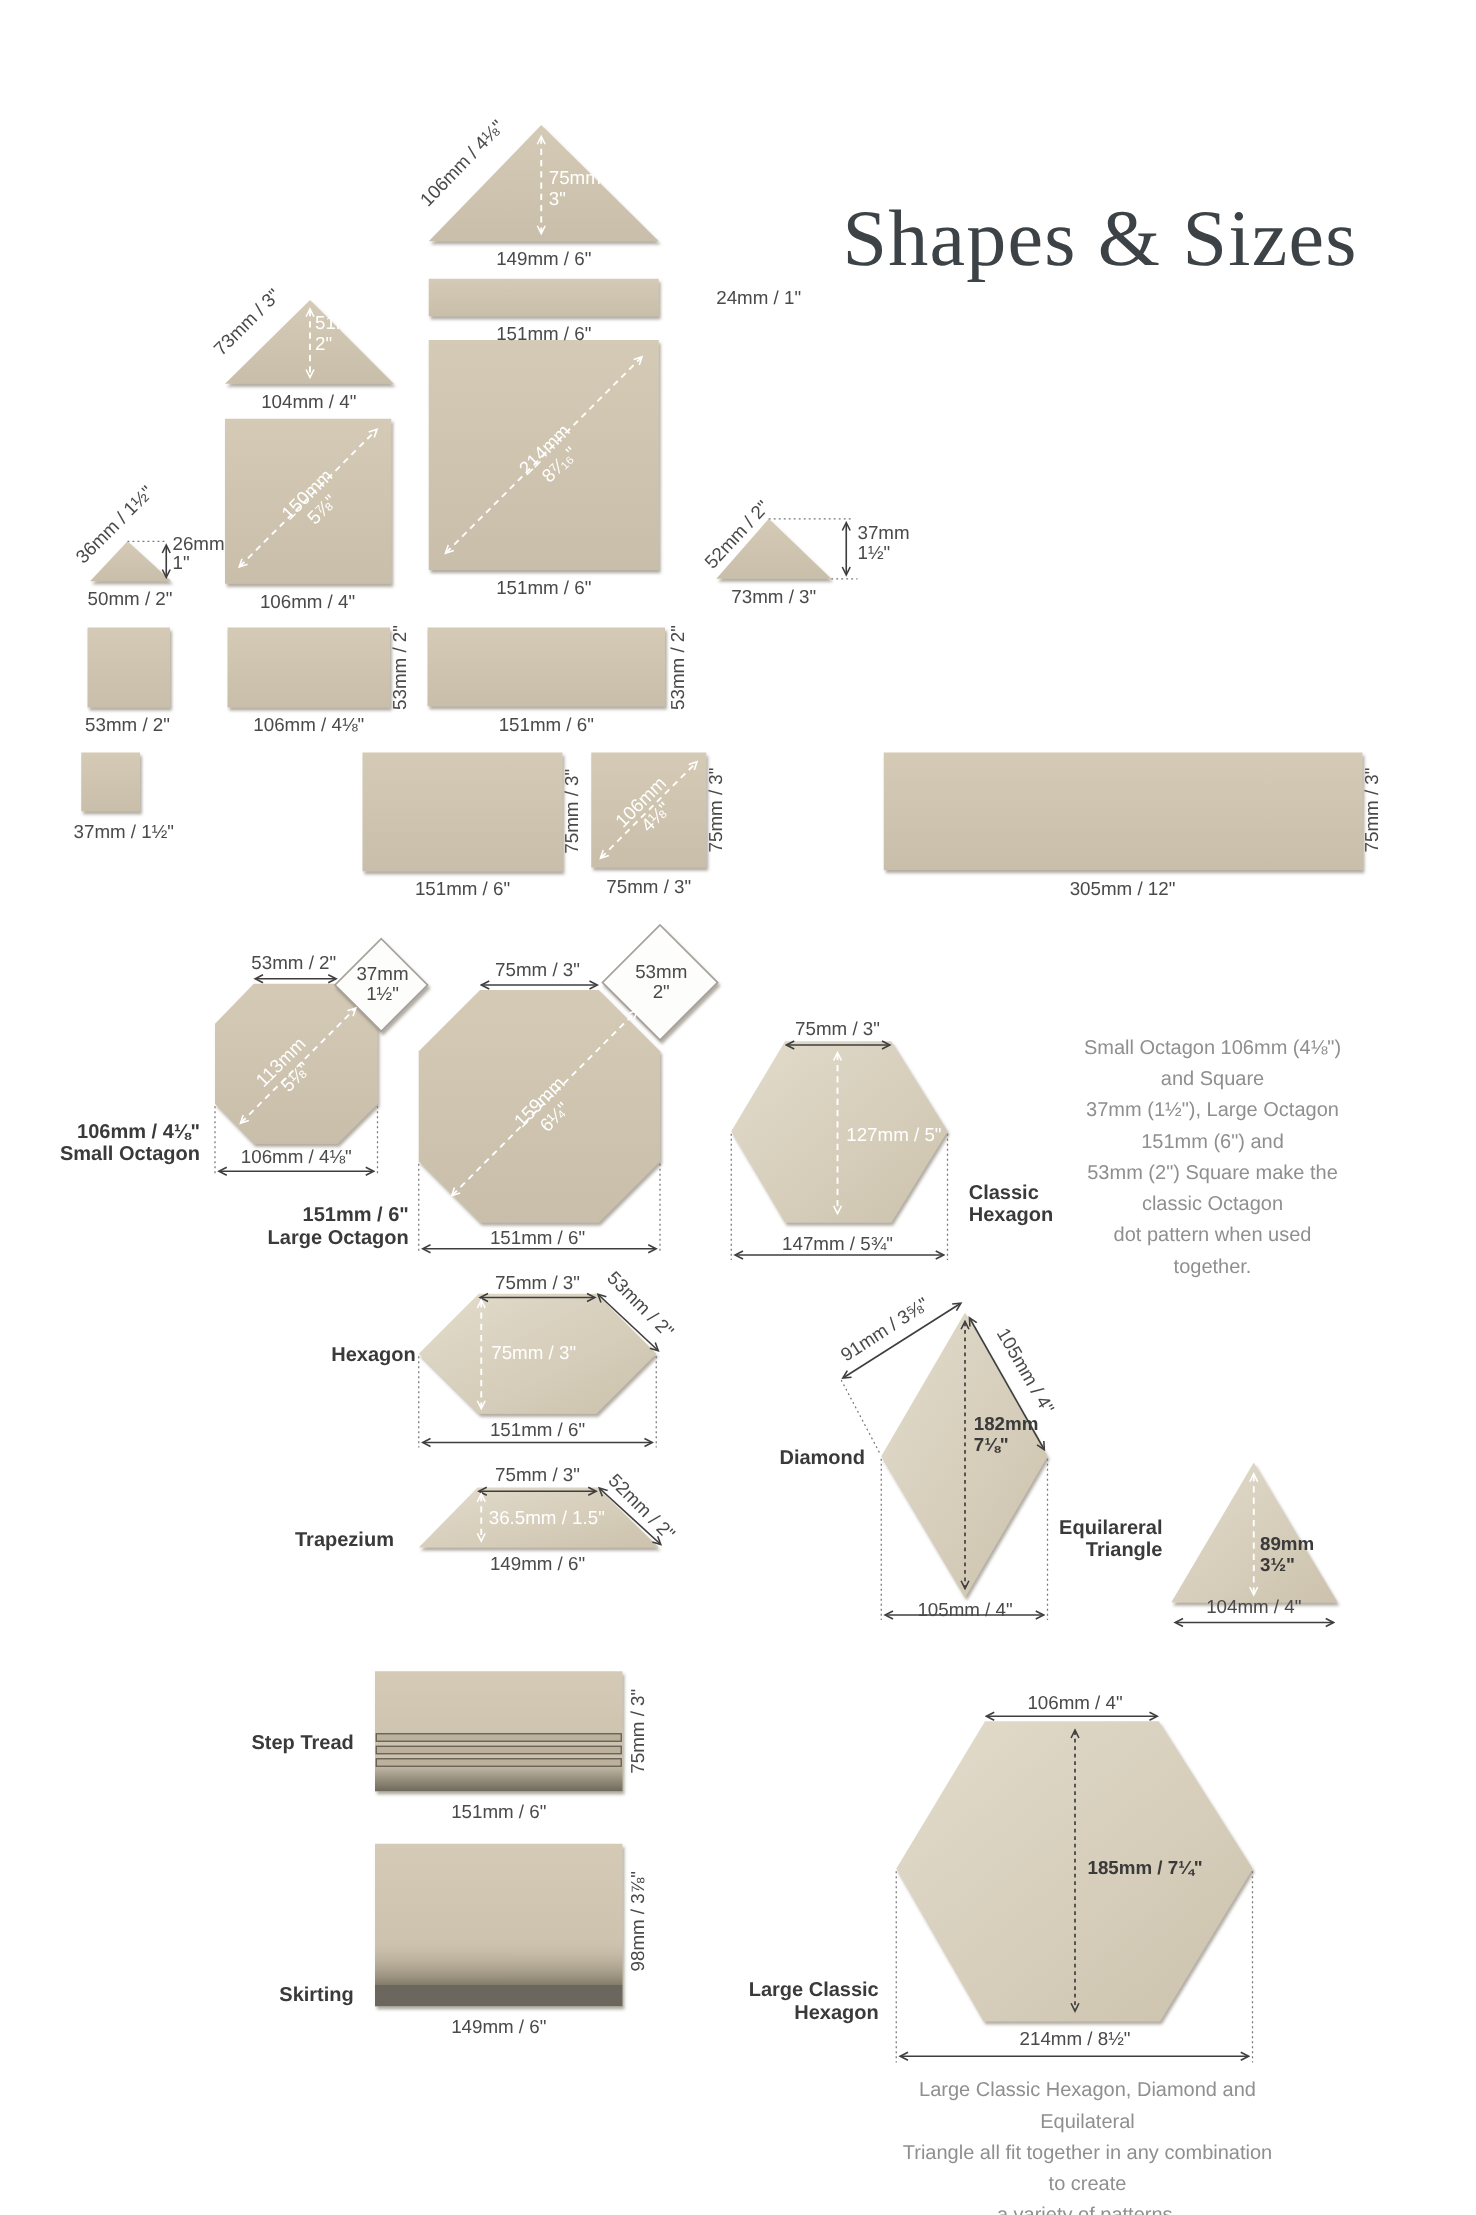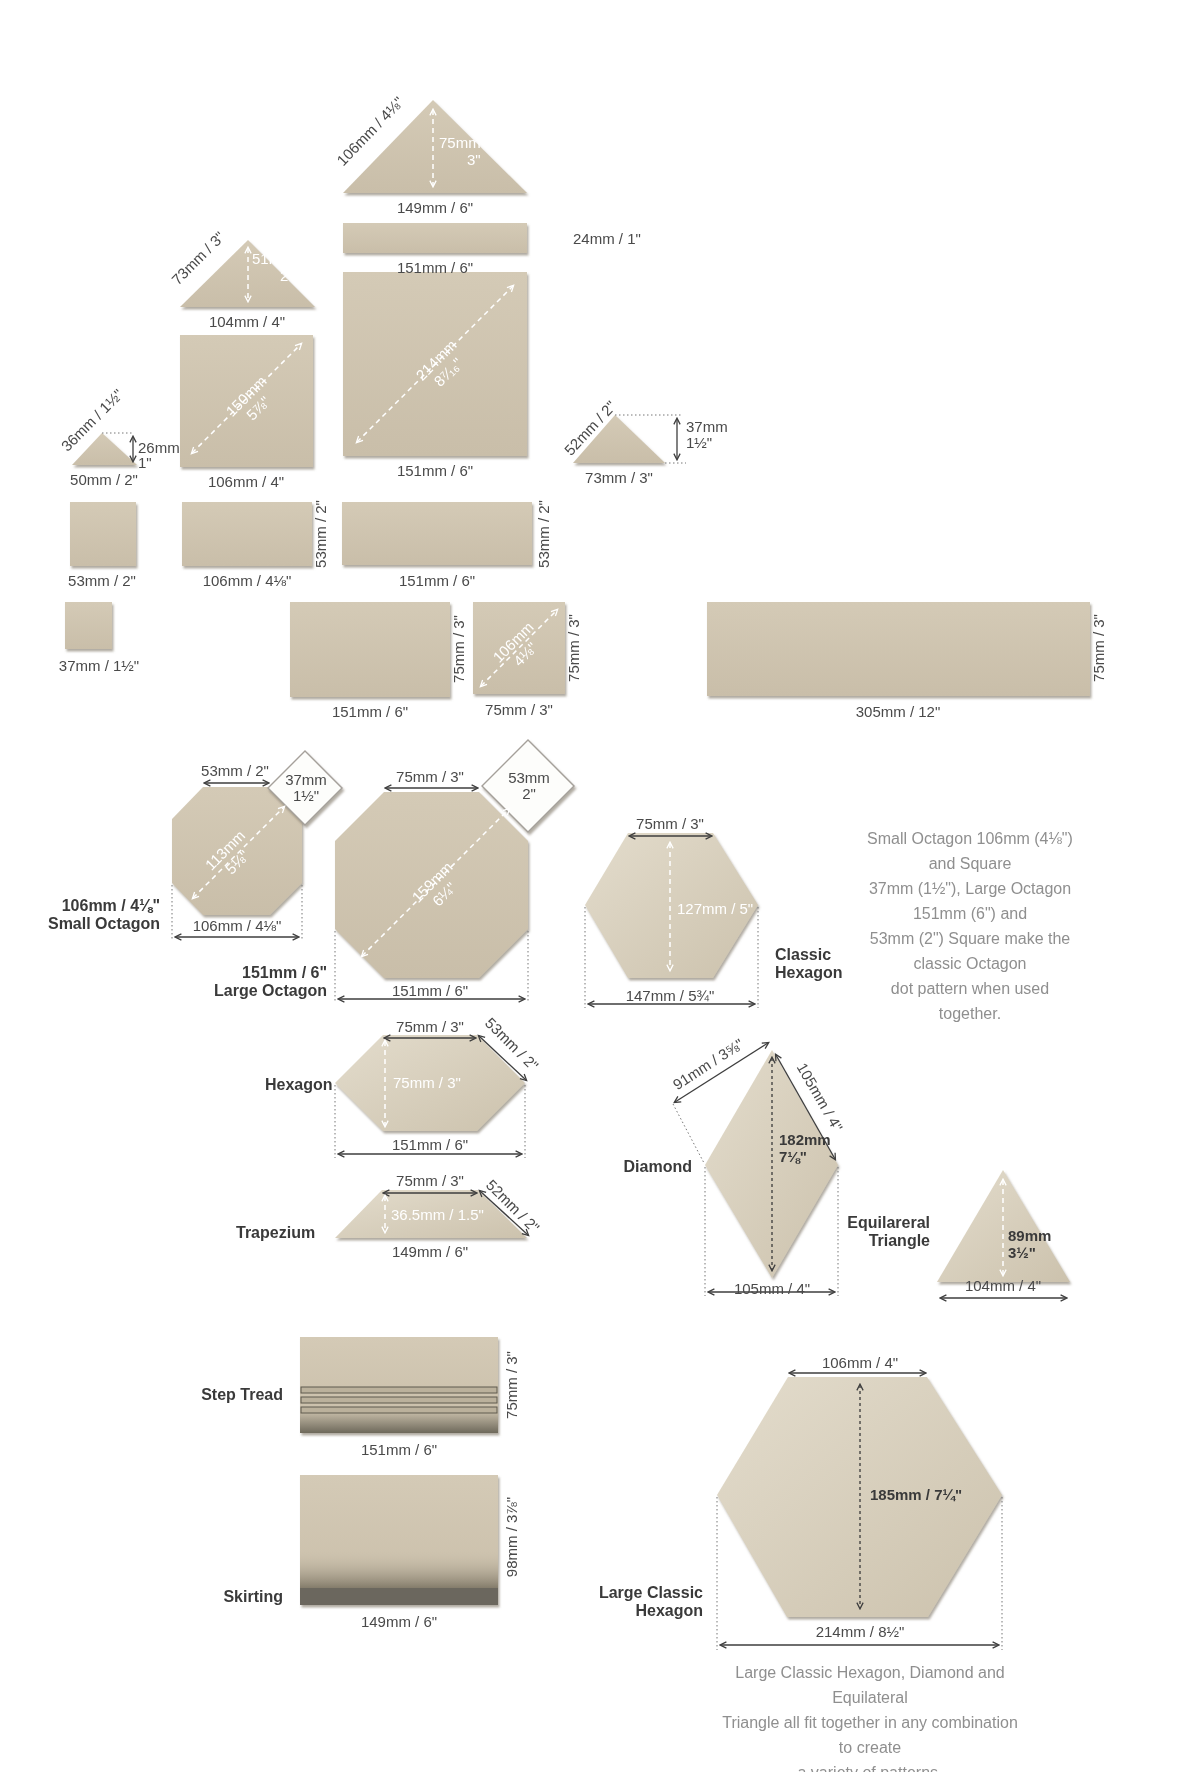--- a/index.html
+++ b/index.html
@@ -2,21 +2,21 @@
 <html><head>
 <meta charset="utf-8">
 <style>
   html,body{margin:0;padding:0;background:#ffffff;}
   .canvas{position:relative;width:1181px;height:1772px;margin:0 auto;background:#fff;overflow:hidden;
           font-family:"Liberation Sans",sans-serif;}
   .canvas svg{position:absolute;left:0;top:0;}
   .lbl{position:absolute;font:15px/17px "Liberation Sans",sans-serif;color:#4a4a4a;white-space:pre-line;}
   .c{transform:translateX(-50%);text-align:center;}
   .r{transform:translateX(-100%);text-align:right;}
-  .w{color:#ffffff;text-align:right;}
+  .w{color:#ffffff;}
   .b{font-weight:bold;color:#3a3a3a;font-size:16px;line-height:18px;}
   .rot{transform:translate(-50%,-50%) rotate(var(--a));text-align:center;white-space:pre-line;}
   .title{position:absolute;transform:translateX(-50%);font-family:"Liberation Serif",serif;
          font-size:64px;line-height:70px;color:#3c4245;white-space:nowrap;letter-spacing:1px;}
   .sub{position:absolute;transform:translateX(-50%);text-align:center;font-size:19px;line-height:27px;
        color:#8f8f8f;white-space:pre-line;}
   .note{position:absolute;transform:translateX(-50%);text-align:center;font-size:16px;line-height:25px;
         color:#8f8f8f;white-space:pre-line;}
   .ba{stroke:#3e3e3e;stroke-width:1.3;fill:none;marker-start:url(#mb);marker-end:url(#mb);}
   .bd{stroke:#3a3a3a;stroke-width:1.3;fill:none;stroke-dasharray:3 3;marker-start:url(#mb);marker-end:url(#mb);}
@@ -152,20 +152,21 @@
     <line class="wd" x1="481" y1="686" x2="557" y2="610"></line>
     <line class="wd" x1="193" y1="898" x2="284" y2="807"></line>
     <line class="wd" x1="362" y1="956" x2="509" y2="809"></line>
     <line class="wd" x1="670" y1="843" x2="670" y2="970"></line>
     <line class="wd" x1="385" y1="1041" x2="385" y2="1126"></line>
     <line class="wd" x1="385" y1="1196" x2="385" y2="1232"></line>
     <line class="wd" x1="1003" y1="1180" x2="1003" y2="1275"></line>
   </g>
 </svg>
 
+<div class="title" style="left:880px;top:156px">Shapes &amp; Sizes</div>
 
 <div class="lbl rot" style="left:370px;top:131px;--a:-46deg">106mm / 4⅛"</div>
 <div class="lbl w" style="left:439px;top:134px">75mm
 3"</div>
 <div class="lbl c" style="left:435px;top:199px">149mm / 6"</div>
 
 <div class="lbl" style="left:573px;top:230px">24mm / 1"</div>
 <div class="lbl c" style="left:435px;top:259px">151mm / 6"</div>
 
 <div class="lbl rot w" style="left:442px;top:366px;--a:-45deg">214mm
@@ -175,21 +176,21 @@
 <div class="lbl rot" style="left:198px;top:258px;--a:-45deg">73mm / 3"</div>
 <div class="lbl w" style="left:252px;top:250px">51mm
 2"</div>
 <div class="lbl c" style="left:247px;top:313px">104mm / 4"</div>
 
 <div class="lbl rot w" style="left:252px;top:402px;--a:-45deg">150mm
 5⅞"</div>
 <div class="lbl c" style="left:246px;top:473px">106mm / 4"</div>
 
 <div class="lbl rot" style="left:92px;top:420px;--a:-45deg">36mm / 1½"</div>
-<div class="lbl" style="left:138px;top:440px;line-height:15px">26mm
+<div class="lbl" style="left:138px;top:428px;line-height:15px">26mm
 1"</div>
 <div class="lbl c" style="left:104px;top:471px">50mm / 2"</div>
 
 <div class="lbl rot" style="left:590px;top:428px;--a:-47deg">52mm / 2"</div>
 <div class="lbl" style="left:686px;top:419px;line-height:16px">37mm
 1½"</div>
 <div class="lbl c" style="left:619px;top:469px">73mm / 3"</div>
 
 <div class="lbl c" style="left:102px;top:572px">53mm / 2"</div>
 <div class="lbl c" style="left:247px;top:572px">106mm / 4⅛"</div>

